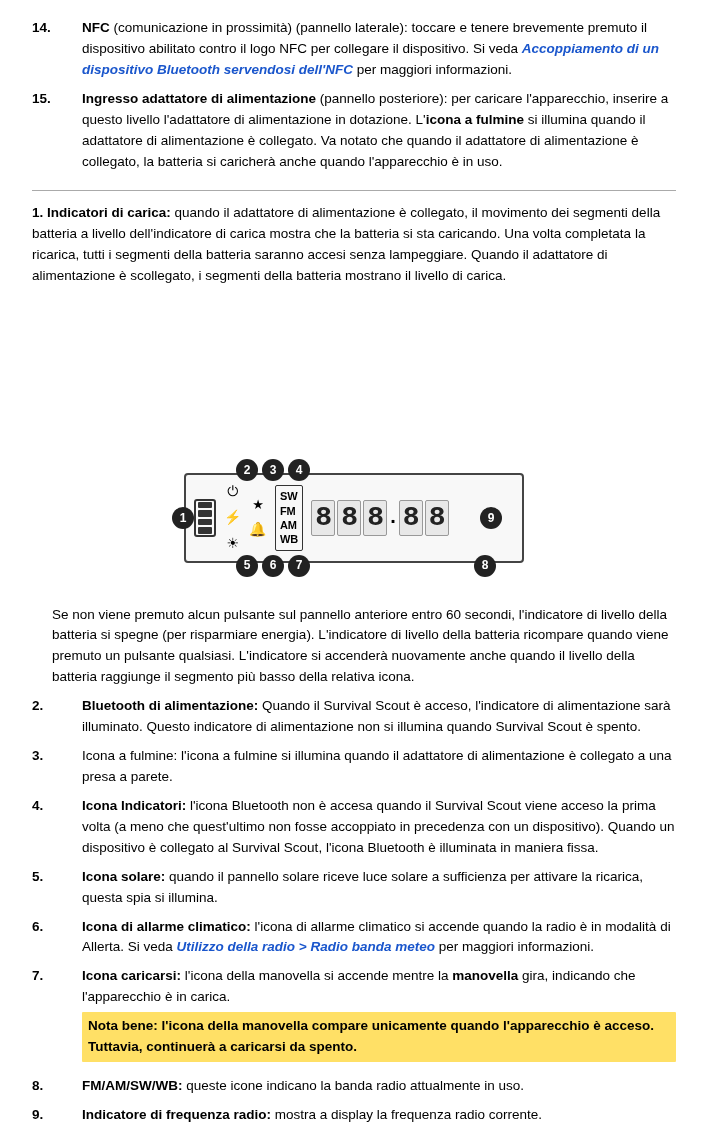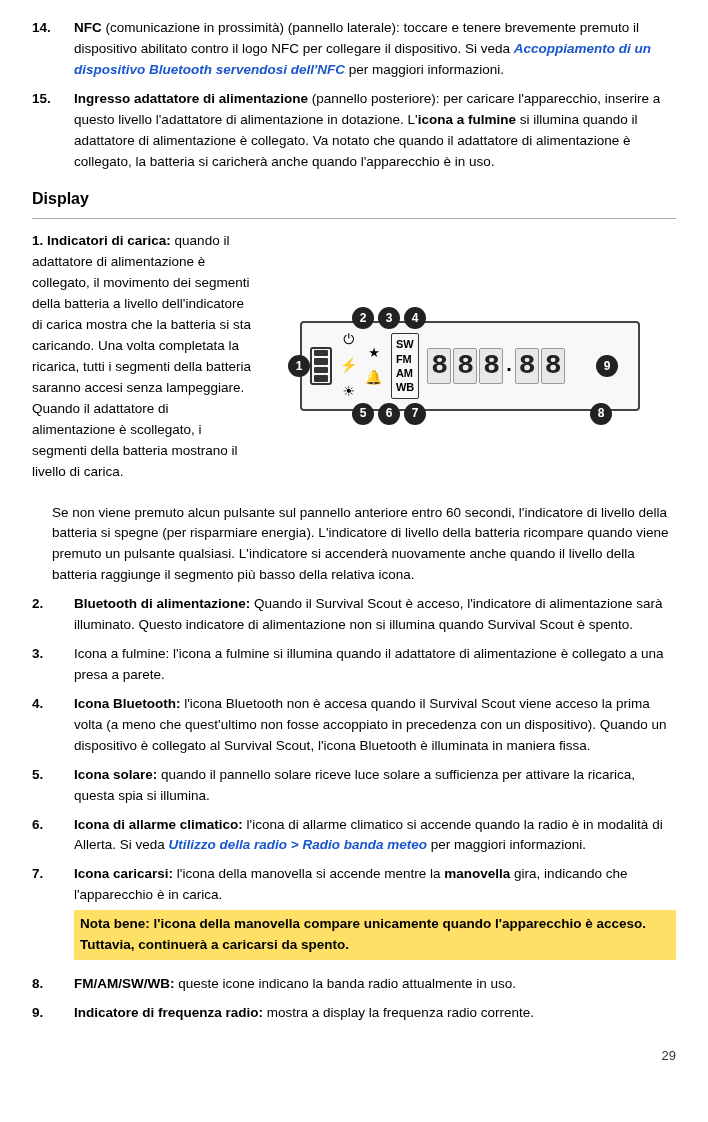--- a/index.html
+++ b/index.html
@@ -11,23 +11,23 @@
       font-size: 13.5px;
       color: #000;
       padding: 18px 32px 32px 32px;
     }
     .numbered-item {
       margin-bottom: 8px;
       line-height: 1.55;
     }
     .numbered-item-top {
       display: flex;
-      flex-direction: row;
+      flex-direction: column;
       gap: 12px;
-      margin-bottom: 20px;
+      margin-bottom: 6px;
       justify-content: space-between;
     }
     .numbered-item-left {
       flex: 0 0 220px;
       line-height: 1.55;
     }
     .numbered-item-right {
       flex: 1;
     }
     .link-blue {
@@ -160,27 +160,27 @@
     .page-num {
       text-align: right;
       font-size: 13px;
       margin-top: 24px;
       color: #333;
     }
     .indent-block {
       padding-left: 20px;
     }
     .para-cont {
-      margin-top: 6px;
+      margin-top: 22px;
       line-height: 1.55;
     }
     .item-row {
       display: flex;
       flex-direction: row;
-      gap: 4px;
+      gap: 12px;
     }
     .item-num-col {
       min-width: 22px;
       font-weight: bold;
     }
     .item-body {
       flex: 1;
       margin-left: 16px;
     }
   </style>
@@ -195,21 +195,20 @@
 </div>
 
 <div class="item-row numbered-item" style="margin-bottom:18px;">
   <span class="item-num-col">15.</span>
   <div class="item-body">
     <span style="font-weight:bold">Ingresso adattatore di alimentazione</span><span> (pannello posteriore):</span><span> per caricare l'apparecchio, inserire a questo livello l'adattatore di alimentazione in dotazione. L'</span><span style="font-weight:bold">icona a fulmine</span><span> si illumina quando il adattatore di alimentazione è collegato. Va notato che quando il adattatore di alimentazione è collegato, la batteria si caricherà anche quando l'apparecchio è in uso.</span>
   </div>
 </div>
 
 <div>
-  <p class="section-header">Display</p>
   <hr class="section-divider">
 
   <div class="numbered-item">
     <div class="numbered-item-top">
 
       <div class="numbered-item-left">
         <span style="font-weight:bold">1.</span>
         <span style="font-weight:bold"> Indicatori di carica:</span>
         <span> quando il adattatore di alimentazione è collegato, il movimento dei segmenti della batteria a livello dell'indicatore di carica mostra che la batteria si sta caricando. Una volta completata la ricarica, tutti i segmenti della batteria saranno accesi senza lampeggiare. Quando il adattatore di alimentazione è scollegato, i segmenti della batteria mostrano il livello di carica.</span>
       </div>
@@ -300,21 +299,21 @@
     <span class="item-num-col">3.</span>
     <div class="item-body">
       <span style="font-weight:normal">Icona a fulmine:</span>
       <span> l'icona a fulmine si illumina quando il adattatore di alimentazione è collegato a una presa a parete.</span>
     </div>
   </div>
 
   <div class="numbered-item item-row">
     <span class="item-num-col">4.</span>
     <div class="item-body">
-      <span style="font-weight:bold">Icona Bluetooth:</span>
+      <span style="font-weight:bold">Icona Indicatori:</span>
       <span> l'icona Bluetooth non è accesa quando il Survival Scout viene acceso la prima volta (a meno che quest'ultimo non fosse accoppiato in precedenza con un dispositivo). Quando un dispositivo è collegato al Survival Scout, l'icona Bluetooth è illuminata in maniera fissa.</span>
     </div>
   </div>
 
   <div class="numbered-item item-row">
     <span class="item-num-col">5.</span>
     <div class="item-body">
       <span style="font-weight:bold">Icona solare:</span>
       <span> quando il pannello solare riceve luce solare a sufficienza per attivare la ricarica, questa spia si illumina.</span>
     </div>

